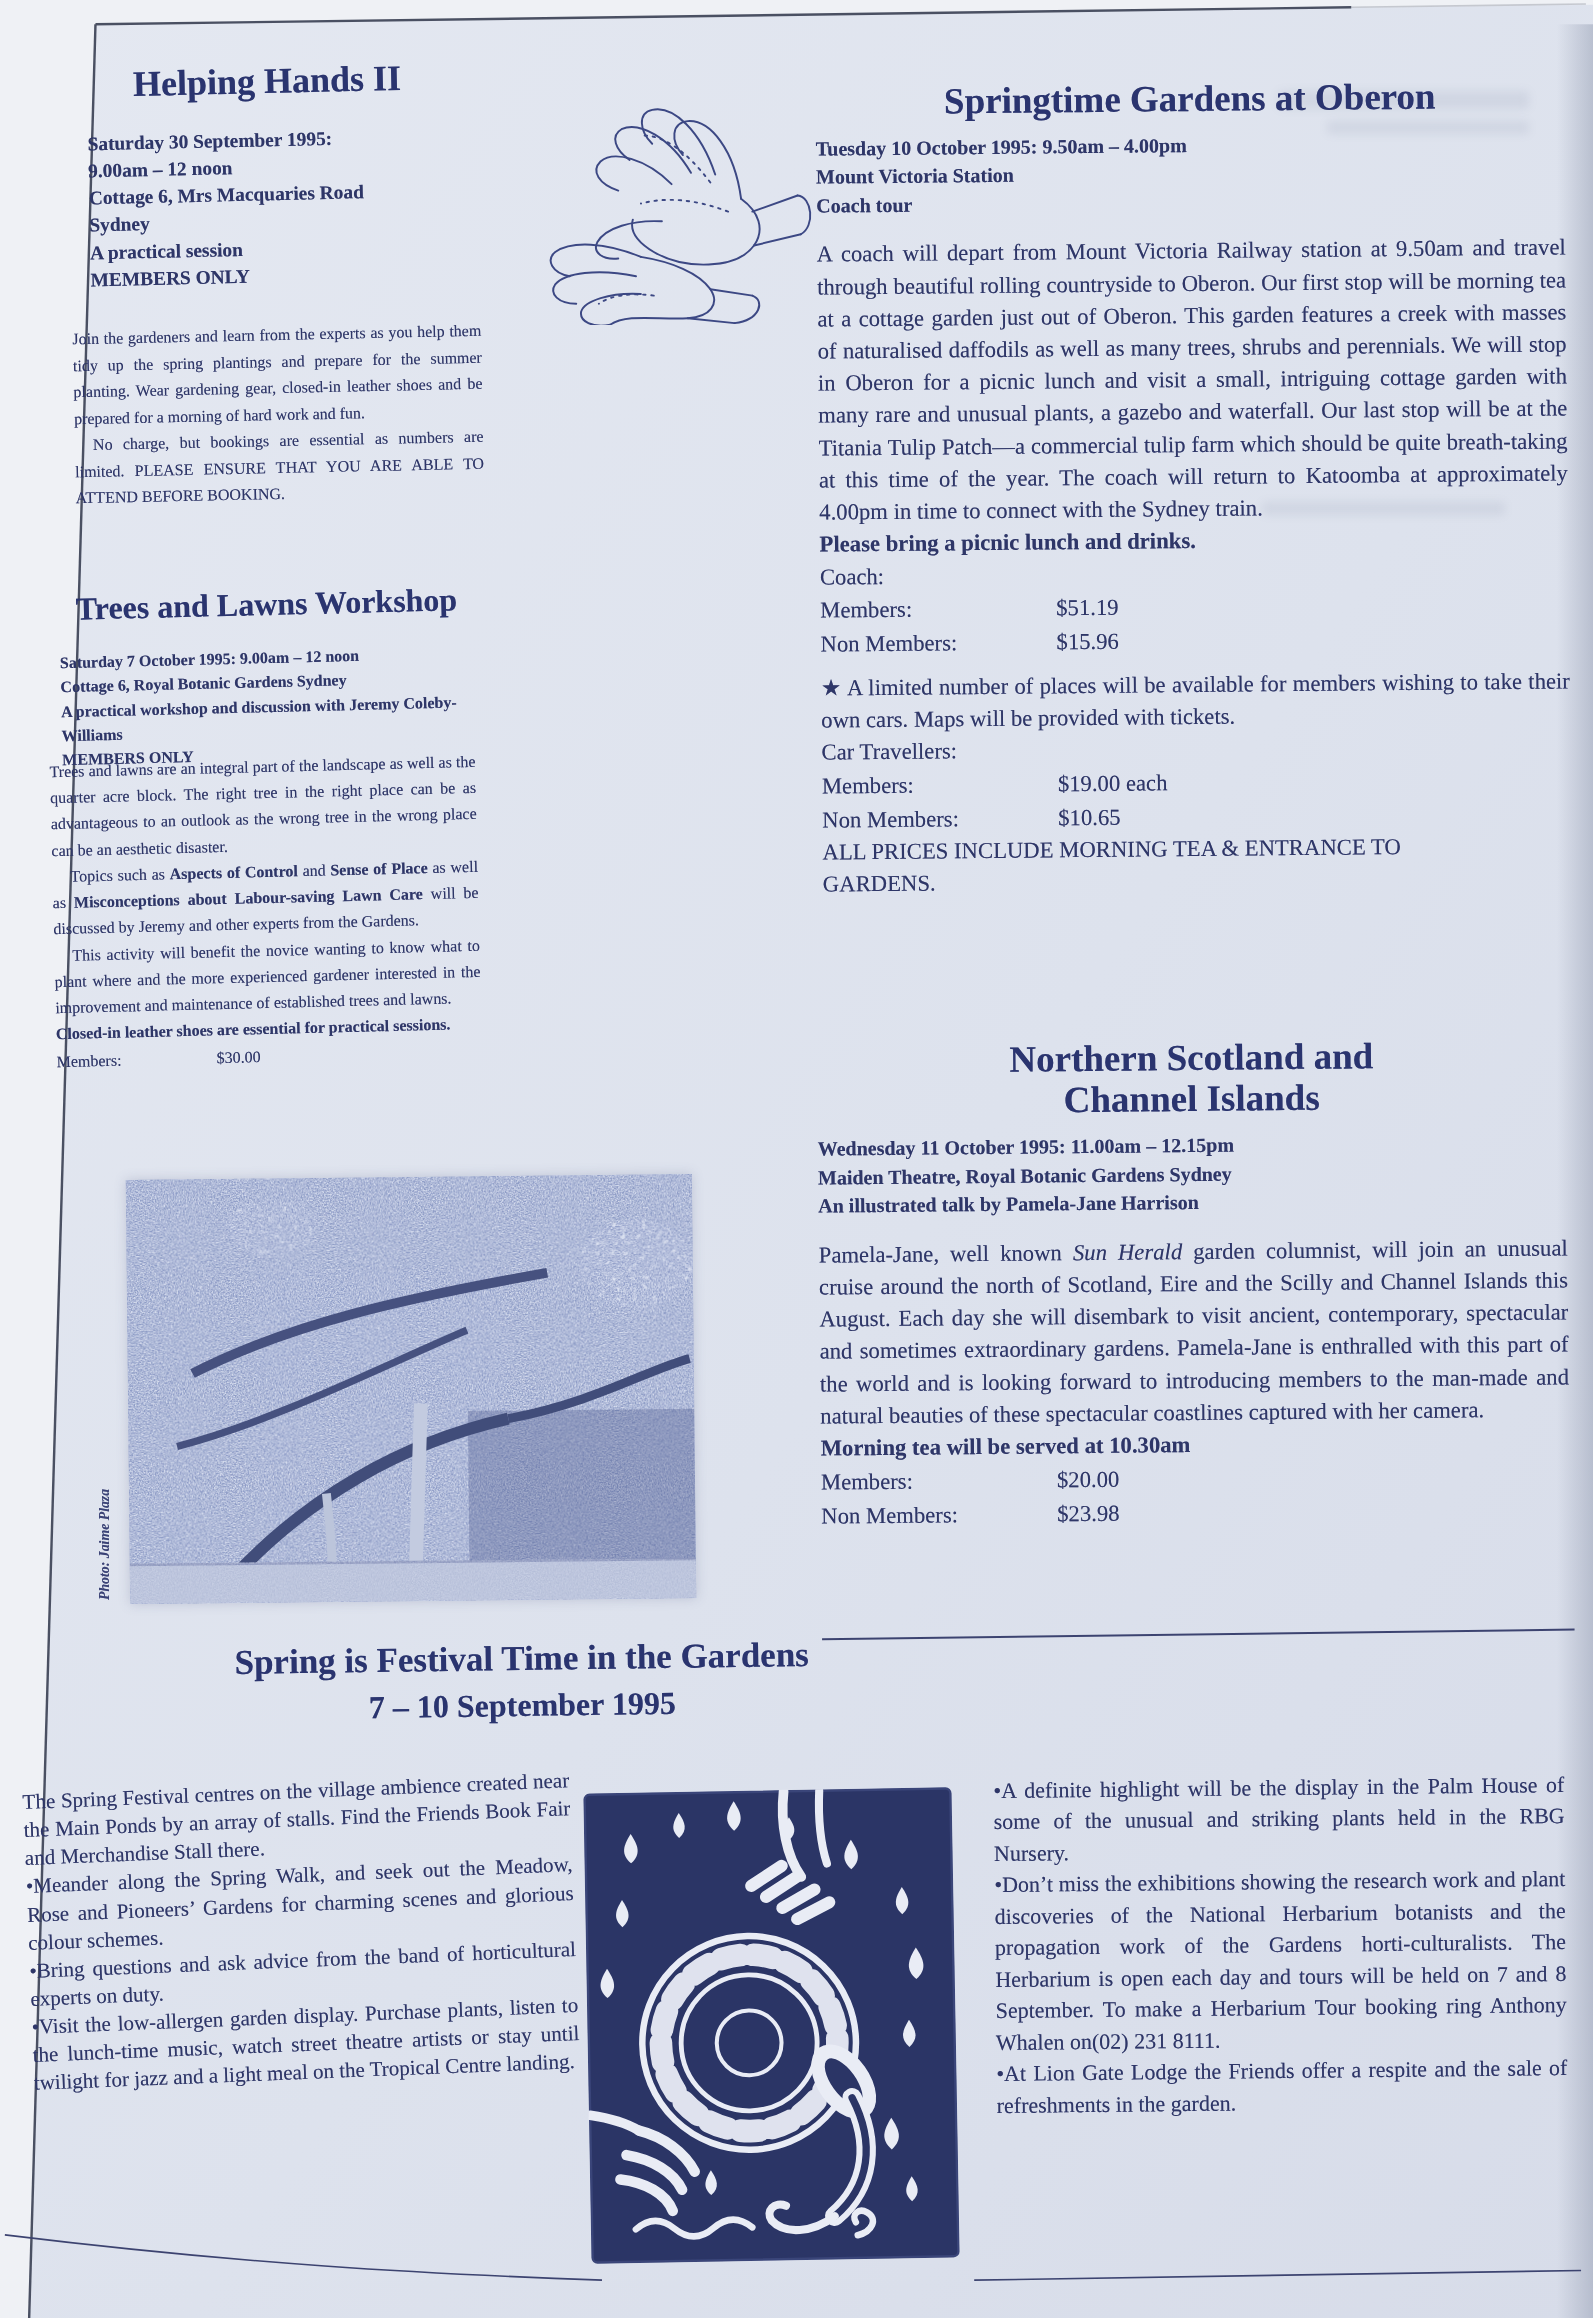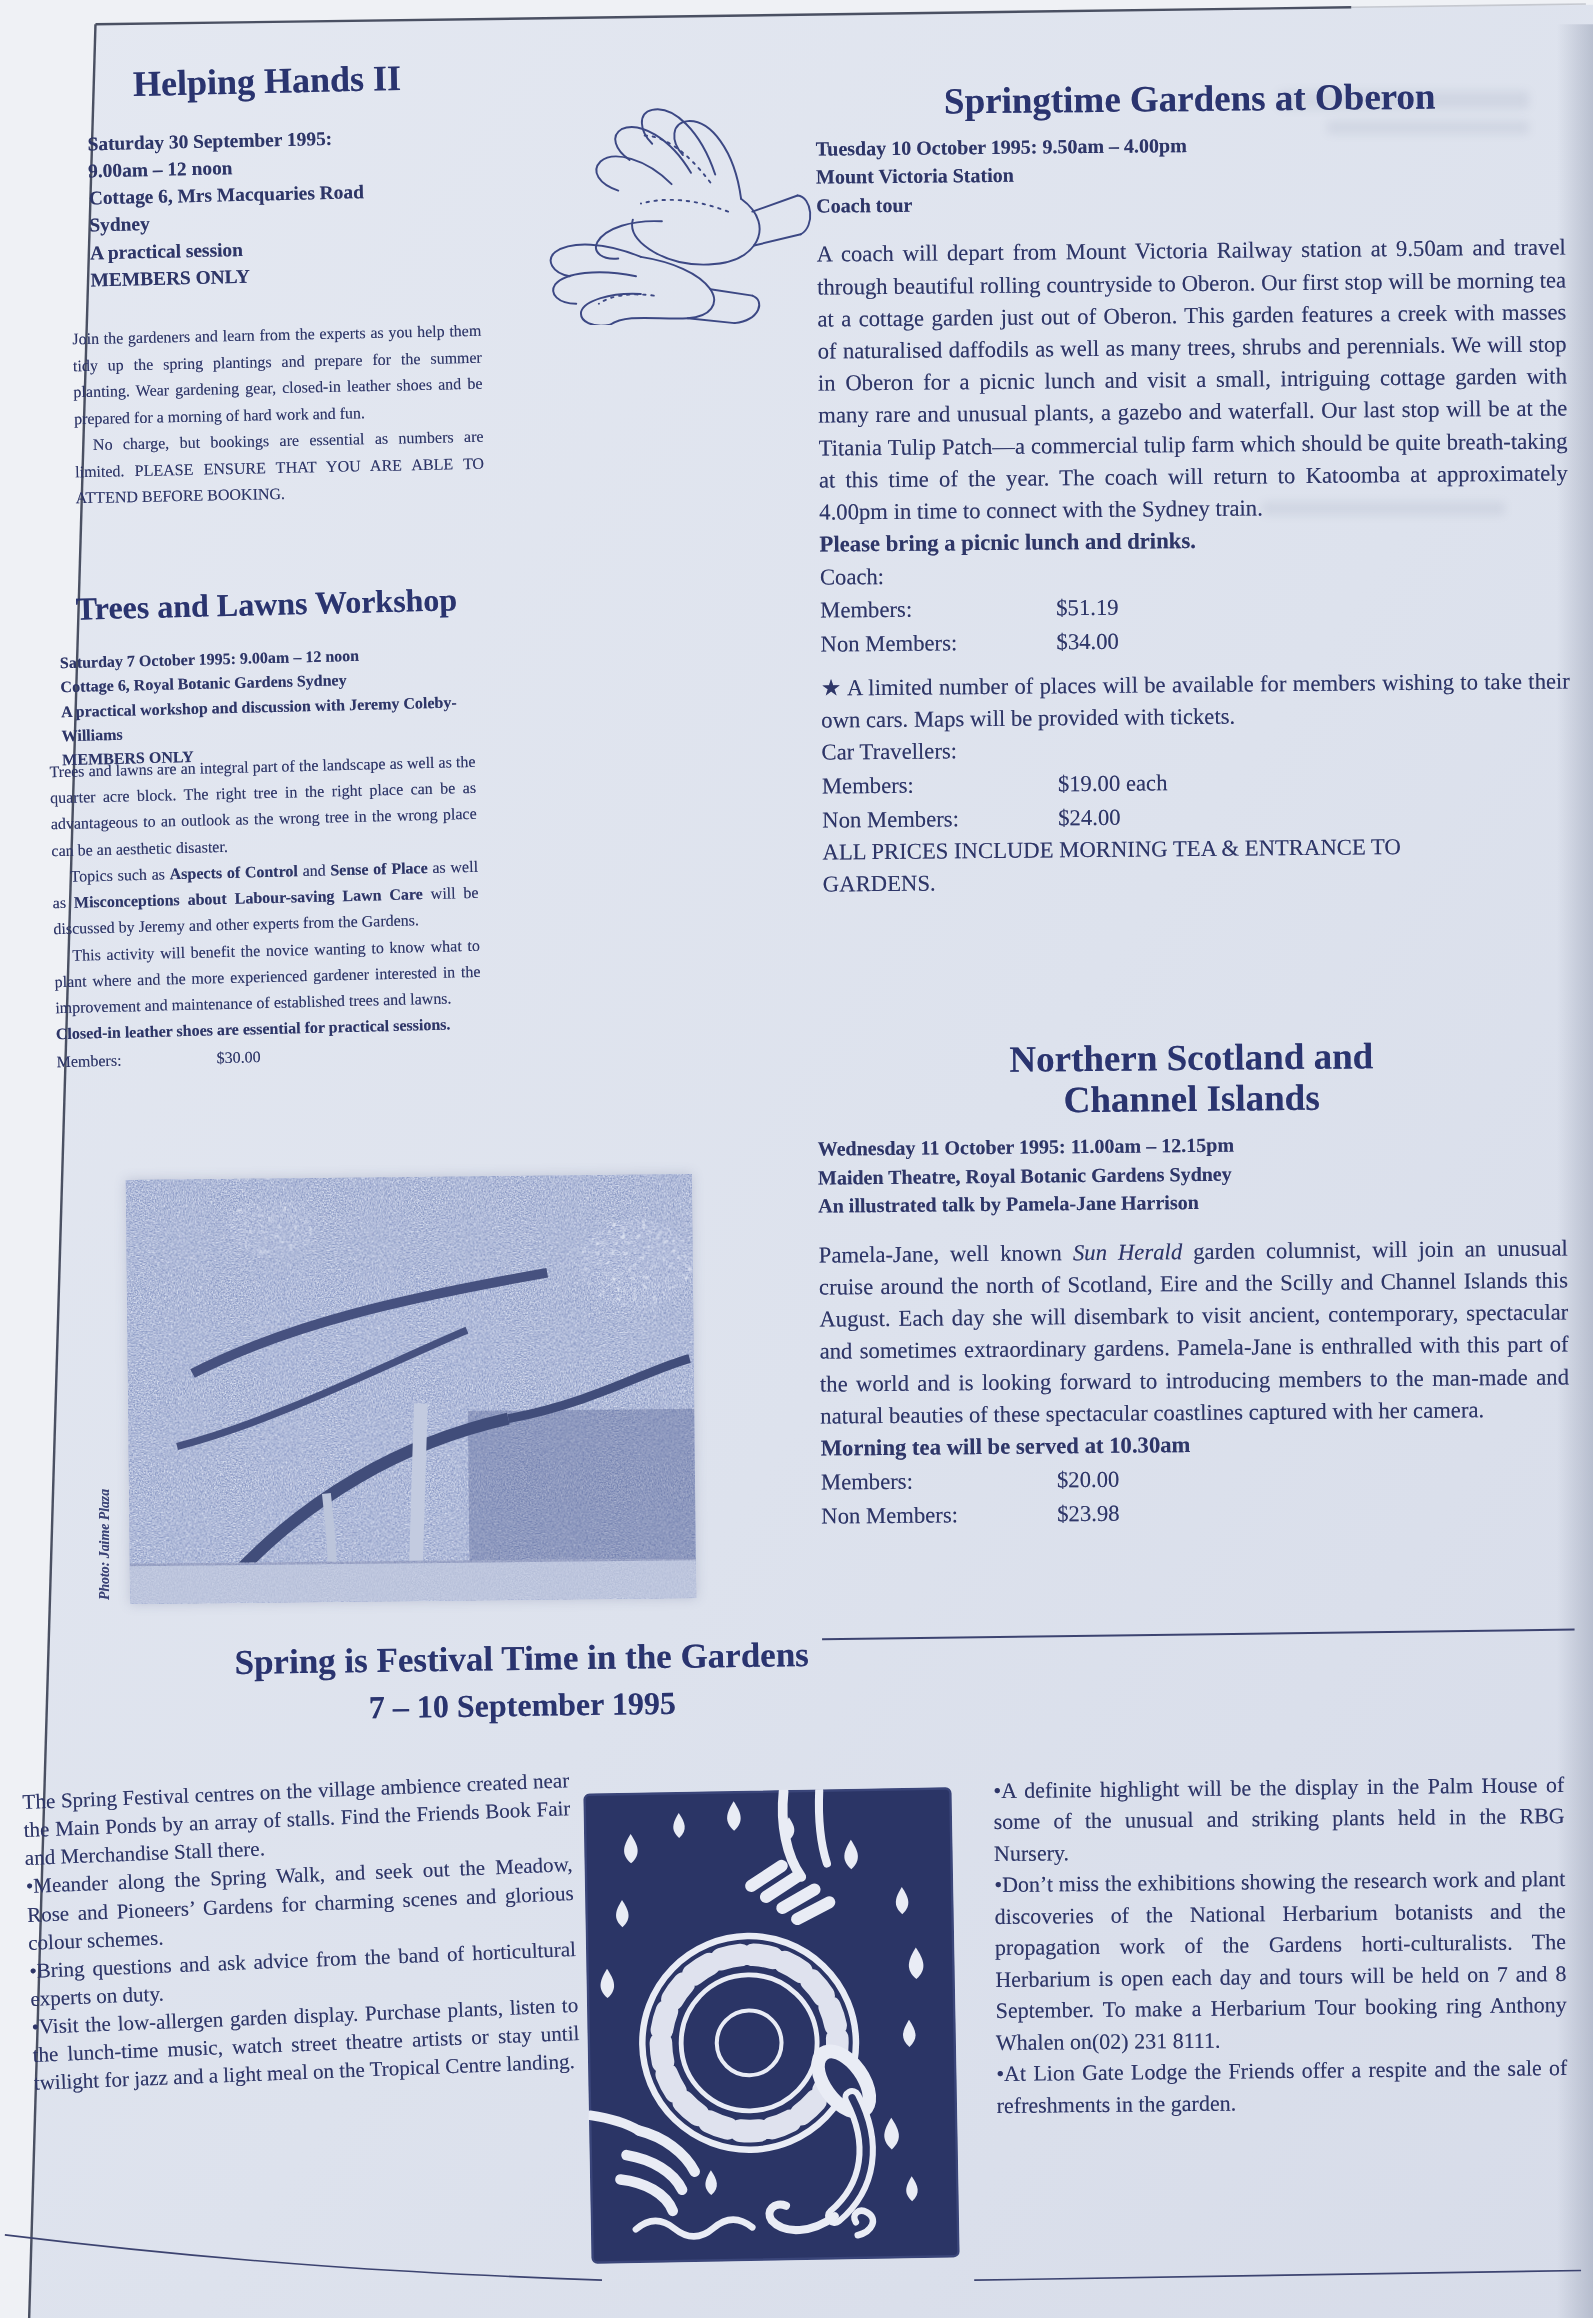--- a/index.html
+++ b/index.html
@@ -193,31 +193,31 @@
   <div class="bodytxt">
     <p>A coach will depart from Mount Victoria Railway station at 9.50am and travel through beautiful rolling countryside to Oberon. Our first stop will be morning tea at a cottage garden just out of Oberon. This garden features a creek with masses of naturalised daffodils as well as many trees, shrubs and perennials. We will stop in Oberon for a picnic lunch and visit a small, intriguing cottage garden with many rare and unusual plants, a gazebo and waterfall. Our last stop will be at the Titania Tulip Patch—a commercial tulip farm which should be quite breath-taking at this time of the year. The coach will return to Katoomba at approximately 4.00pm in time to connect with the Sydney train.</p>
     <p class="semibold" style="text-align:left;">Please bring a picnic lunch and drinks.</p>
     <p style="text-align:left;">Coach:</p>
     <div class="price-row">
       <span class="lbl">Members:</span>
       <span>$51.19</span>
     </div>
     <div class="price-row">
       <span class="lbl">Non Members:</span>
-      <span>$34.00</span>
+      <span>$15.96</span>
     </div>
     <p class="gap" style="margin-top:21px;">★ A limited number of places will be available for members wishing to take their own cars. Maps will be provided with tickets.</p>
     <p style="text-align:left;">Car Travellers:</p>
     <div class="price-row">
       <span class="lbl">Members:</span>
       <span>$19.00 each</span>
     </div>
     <div class="price-row">
       <span class="lbl">Non Members:</span>
-      <span>$24.00</span>
+      <span>$10.65</span>
     </div>
     <p class="allcaps-note" style="text-align:left;">ALL PRICES INCLUDE MORNING TEA &amp; ENTRANCE TO</p>
     <p style="text-align:left;">GARDENS.</p>
   </div>
 </div>
 
 <div class="abs txt rc scotland">
   <div class="sec-title">
     <span style="display:block;">Northern Scotland and</span>
     <span style="display:block;">Channel Islands</span>

